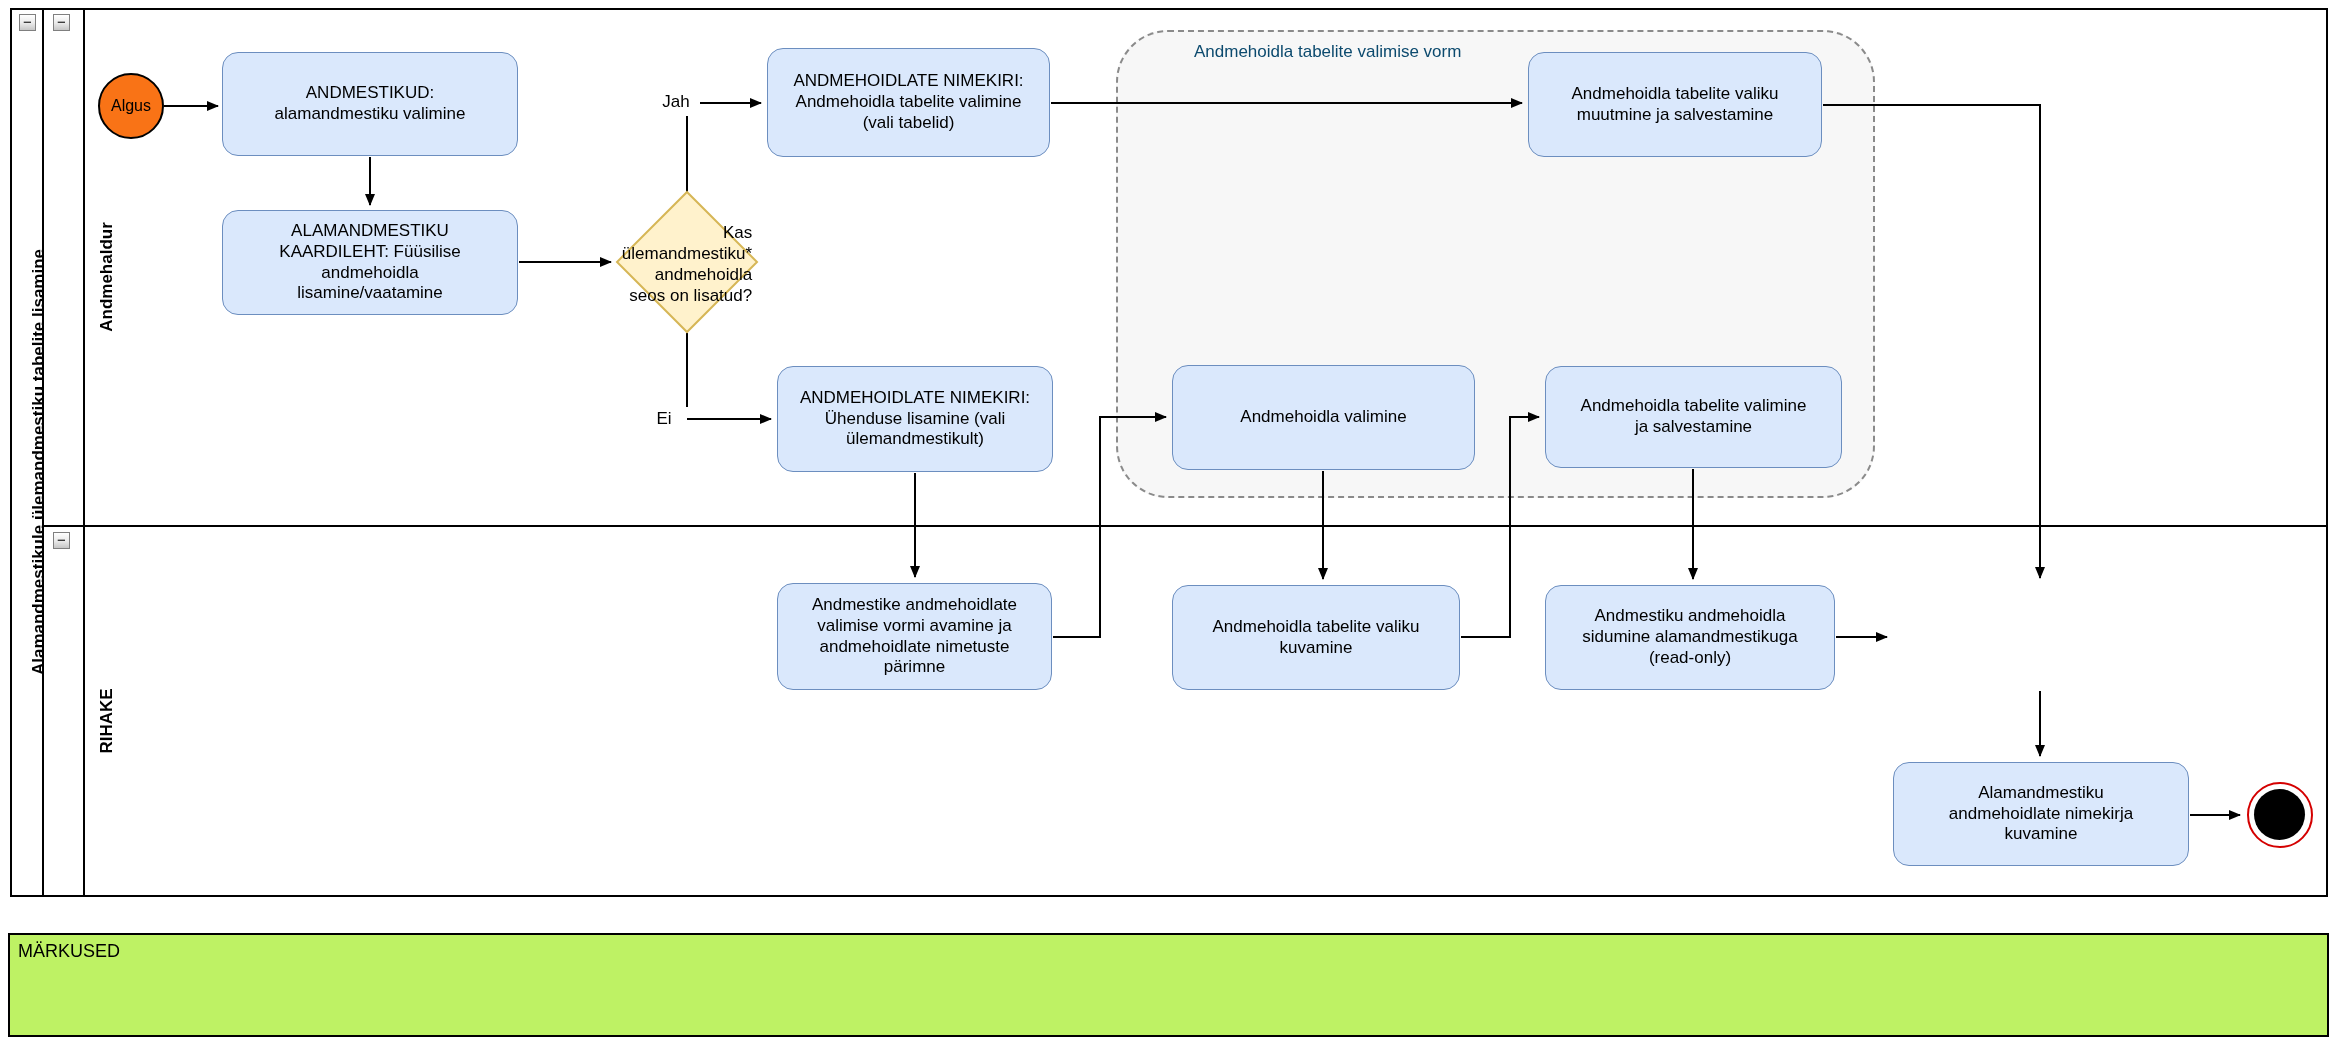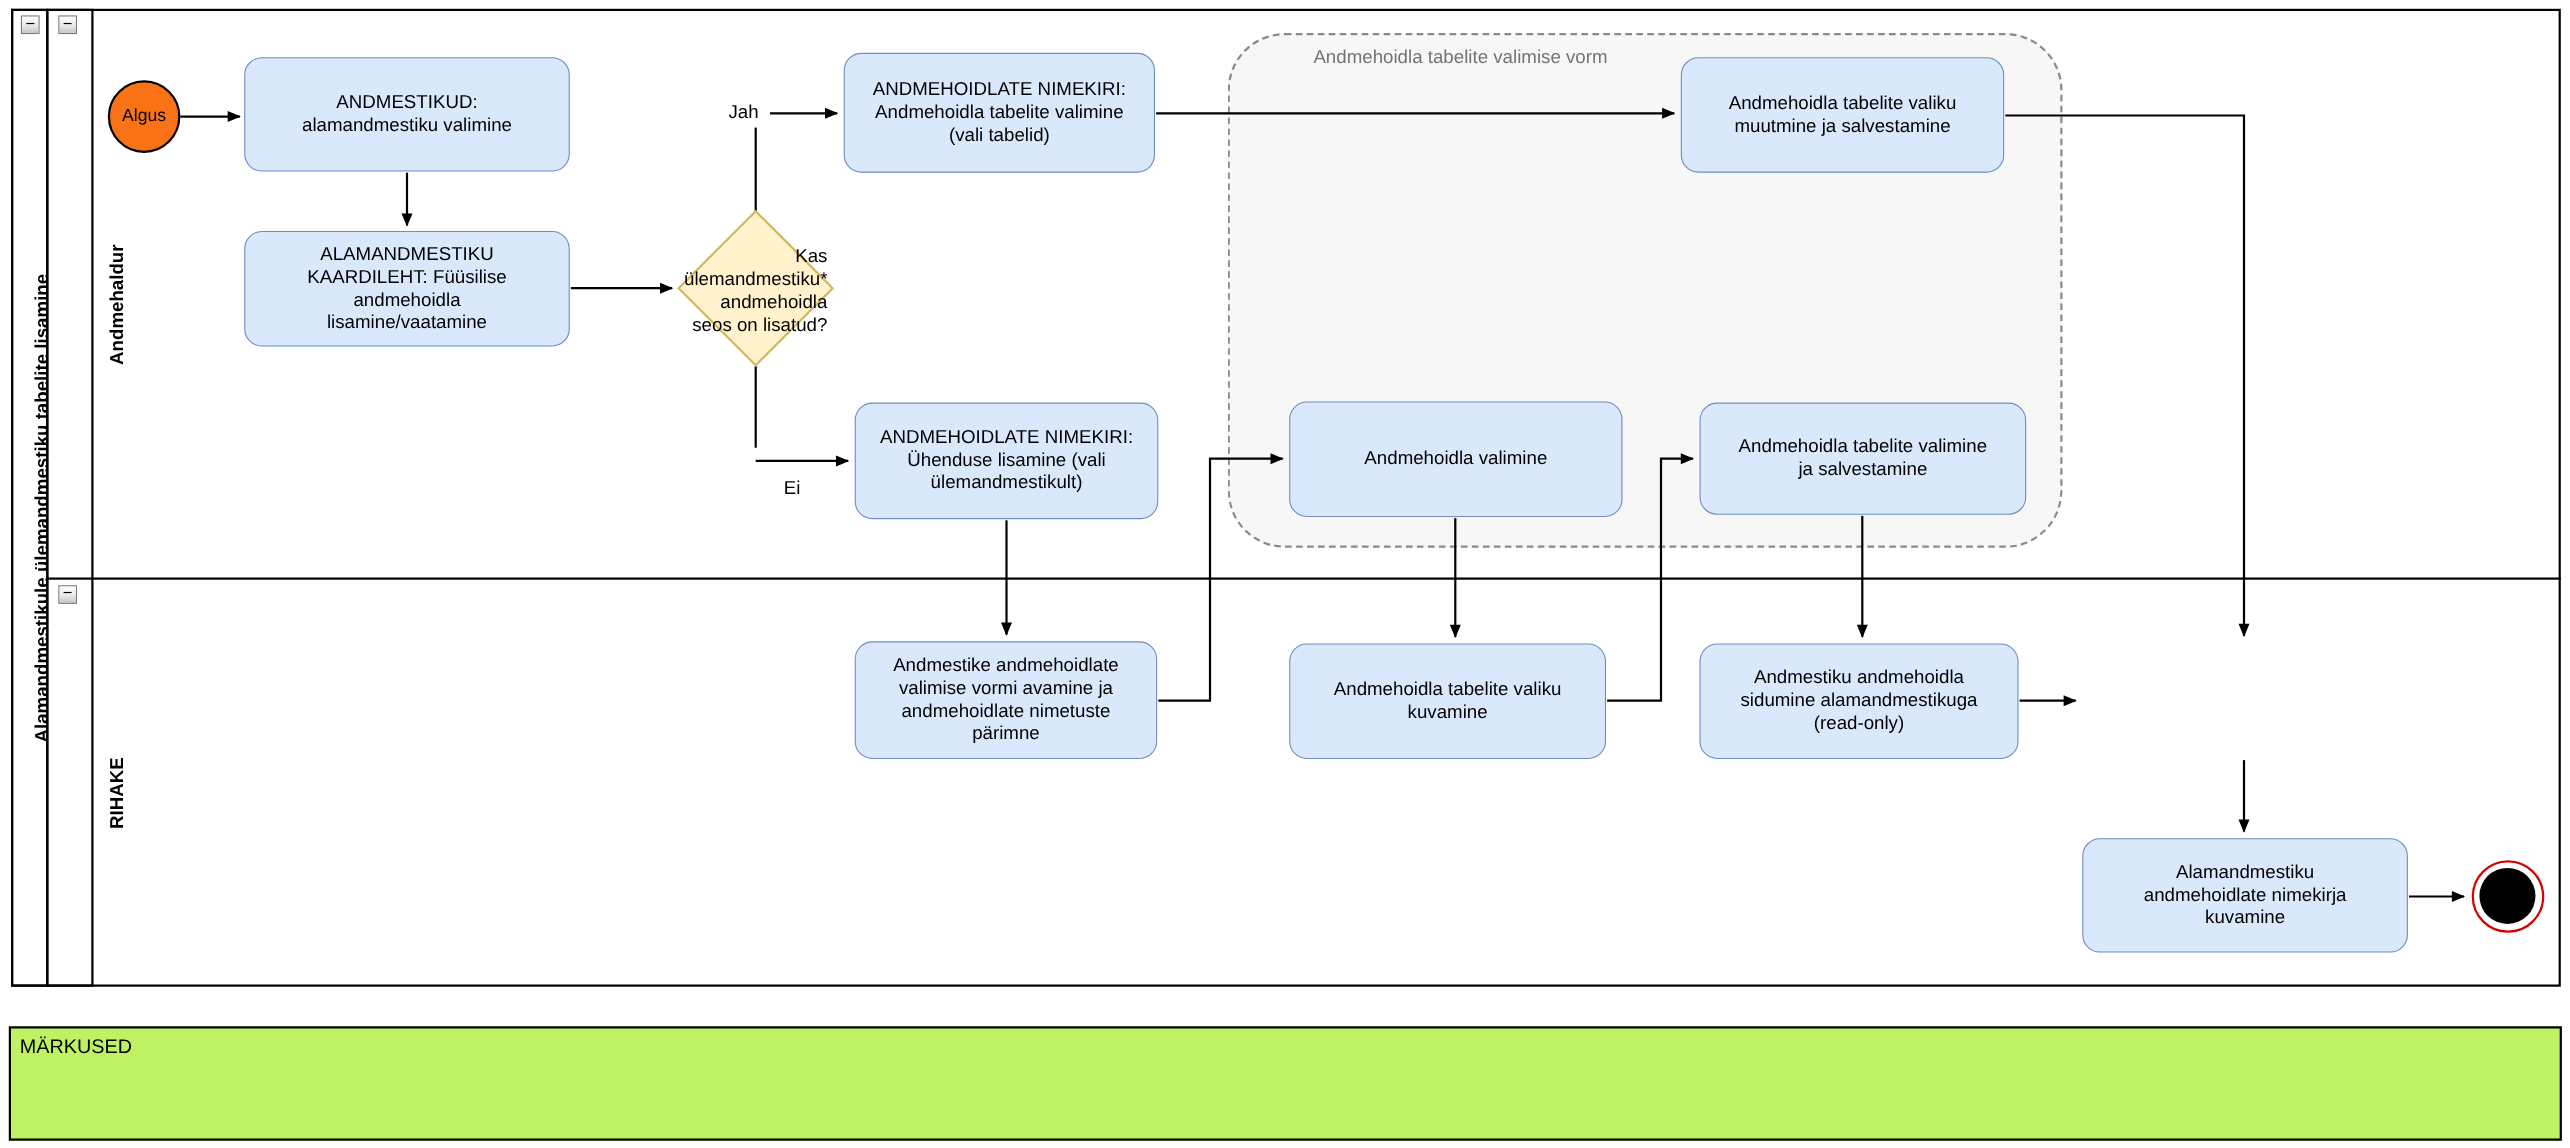--- a/index.html
+++ b/index.html
@@ -20,42 +20,42 @@
     font-weight:bold;font-size:17px;white-space:nowrap;z-index:1;}
   .pool-vtitle{left:-413px;top:437px;width:880px;height:30px;line-height:30px;}
   .lane1-vtitle{left:-192px;top:247px;width:510px;height:40px;line-height:40px;}
   .lane2-vtitle{left:-117px;top:691px;width:360px;height:40px;line-height:40px;}
   .collapse-btn{position:absolute;width:17px;height:17px;box-sizing:border-box;
     border:1px solid #7f7f7f;background:linear-gradient(#ffffff 0%,#e9e9e9 55%,#c6c6c6 100%);
     font-size:15px;line-height:14px;text-align:center;z-index:4;cursor:pointer;}
   
   .group{position:absolute;left:1116px;top:30px;width:759px;height:468px;box-sizing:border-box;
     background:#f7f7f7;border:2px dashed #8a8a8a;border-radius:52px;z-index:1;}
-  .group-label{position:absolute;left:76px;top:10px;font-size:17px;color:#737373;z-index:1;}
+  .group-label{position:absolute;left:76px;top:10px;font-size:17px;color:#0c4a6e;z-index:1;}
   
   svg.connectors{position:absolute;left:0;top:0;z-index:2;}
   
   .task{position:absolute;background:#dae8fc;border:1.6px solid #6c8ebf;border-radius:16px;
     box-sizing:border-box;display:flex;align-items:center;justify-content:center;
     text-align:center;font-size:17px;line-height:1.22;white-space:pre-line;
     padding:4px 8px;z-index:3;}
   .start-event{position:absolute;left:98px;top:73px;width:66px;height:66px;box-sizing:border-box;
     background:#f97316;border:2.5px solid #000;border-radius:50%;
     display:flex;align-items:center;justify-content:center;font-size:16px;z-index:3;}
   .end-event{position:absolute;left:2247px;top:782px;width:66px;height:66px;box-sizing:border-box;
     background:#fff;border:2.5px solid #d40000;border-radius:50%;z-index:3;}
   .end-event .end-core{position:absolute;left:5px;top:5px;width:51px;height:51px;
     background:#000;border-radius:50%;}
   .gateway-label{position:absolute;left:597px;top:219px;width:180px;height:90px;
     display:flex;align-items:center;justify-content:center;text-align:right;
     font-size:17px;line-height:1.25;white-space:pre-line;z-index:3;}
   .edge-label{position:absolute;background:#fff;font-size:17px;text-align:center;
     line-height:24px;z-index:3;}
   .edge-label.jah{left:652px;top:90px;width:48px;height:26px;}
-  .edge-label.ei{left:700px;top:407px;width:40px;height:25px;margin-top:25px;}
+  .edge-label.ei{left:644px;top:407px;width:40px;height:25px;}
   
   .notes{position:absolute;left:8px;top:933px;width:2321px;height:104px;box-sizing:border-box;
     border:2px solid #000;background:#bef264;padding:5px 8px;font-size:18px;line-height:1.3;z-index:0;}
 </style>
 </head>
 <body>
 
 <div class="canvas">
 
   <div class="pool-frame"></div>

